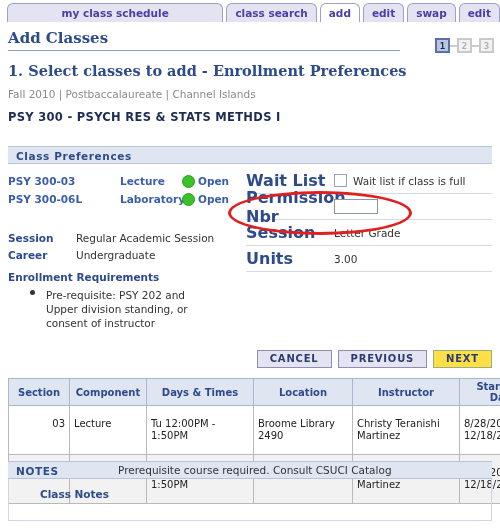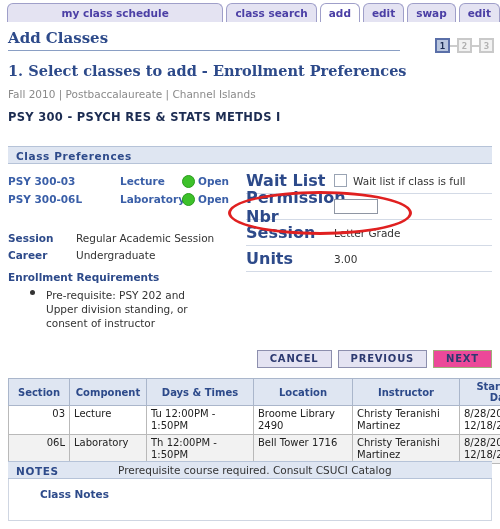--- a/index.html
+++ b/index.html
@@ -254,21 +254,21 @@
     color: #2d3a70;
     font-size: 10px;
     font-weight: bold;
     font-variant: small-caps;
     letter-spacing: 0.8px;
     text-align: center;
     padding: 0 12px;
     box-sizing: border-box;
     cursor: pointer;
   }
-  .btn.primary { background: #ec4899; border-color: #9fae79; color: #2d3a70; }
+  .btn.primary { background: #fde047; border-color: #9fae79; color: #2d3a70; }
 
   
   .ctable {
     position: absolute;
     left: 8px; top: 378px;
     width: 484px;
     border-collapse: collapse;
     font-size: 10px;
     table-layout: fixed;
   }
@@ -277,21 +277,21 @@
     color: #2d4a8a;
     font-size: 10px;
     font-weight: bold;
     border: 1px solid #aab6cb;
     padding: 2px 4px;
     text-align: center;
     height: 14px;
   }
   .ctable td {
     border: 1px solid #b9b9b9;
-    padding: 2px 4px;
+    padding: 12px 4px;
     vertical-align: top;
     color: #222222;
     line-height: 12px;
     background: #ffffff;
   }
   .ctable tr.alt td { background: #f2f2f2; }
   .col-section { width: 52px; }
   .col-component { width: 68px; }
   .col-days { width: 98px; }
   .col-location { width: 90px; }

